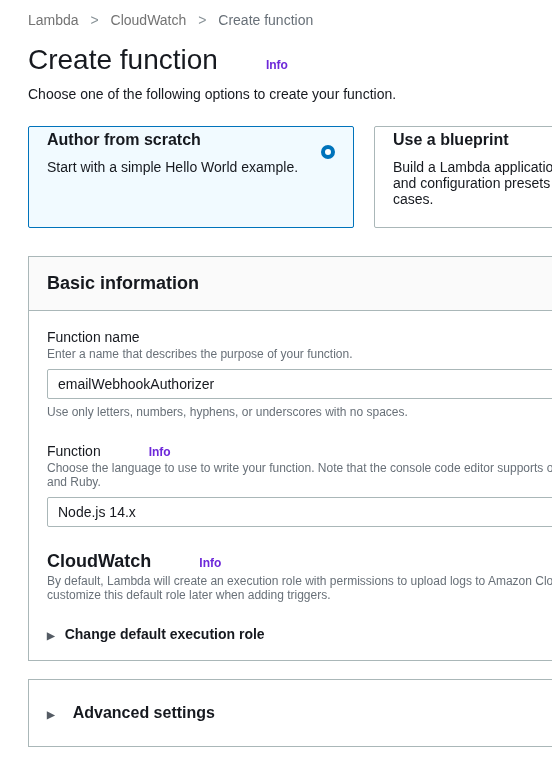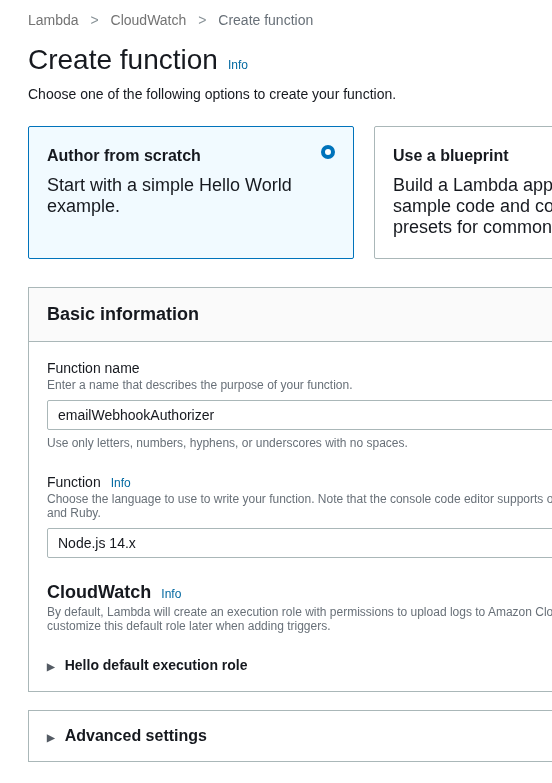--- a/index.html
+++ b/index.html
@@ -12,37 +12,37 @@
     background: #ffffff;
     width: 552px;
     overflow: hidden;
   }
   .page { padding: 12px 0 24px 28px; width: 700px; }
   .breadcrumb { font-size: 14px; color: #687078; }
   .breadcrumb a { color: #737373; text-decoration: none; }
   .breadcrumb .sep { margin: 0 8px; color: #879196; }
   .title-row { margin-top: 16px; display: flex; align-items: baseline; gap: 10px; }
   h1 { font-size: 28px; font-weight: 400; margin: 0; color: #16191f; }
-  .info-link { color: #0369a1; font-size: 12px; font-weight: 400; text-decoration: none; }
+  .info-link { color: #6d28d9; font-size: 12px; font-weight: 700; text-decoration: none; margin-left: 38px; }
   .subtitle { margin-top: 10px; font-size: 14px; color: #16191f; }
   .options-row { display: flex; gap: 20px; margin-top: 24px; }
   .option-card {
     border: 1px solid #0073bb;
     background: #f1faff;
     border-radius: 2px;
-    padding: 20px 18px 20px 18px;
+    padding: 4px 18px 20px 18px;
     width: 415px;
     position: relative;
   }
   .option-card.secondary {
     border: 1px solid #aab7b8;
     background: #ffffff;
   }
   .option-card h3 { margin: 0 0 10px 0; font-size: 16px; font-weight: 700; }
-  .option-card p { margin: 0; font-size: 18px; color: #16191f; }
+  .option-card p { margin: 0; font-size: 14px; color: #16191f; }
   .radio-dot {
     position: absolute; top: 18px; right: 18px;
     width: 14px; height: 14px; border-radius: 50%;
     border: 4px solid #0073bb; background: #ffffff;
   }
   .panel {
     border: 1px solid #aab7b8;
     margin-top: 28px;
     background: #ffffff;
   }
@@ -139,28 +139,28 @@
       <div class="field perm-section">
         <div class="field-label-row">
           <h2>CloudWatch</h2>
           <a href="#" class="info-link">Info</a>
         </div>
         <div class="field-hint">By default, Lambda will create an execution role with permissions to upload logs to Amazon CloudWatch Logs. You can customize this default role later when adding triggers.</div>
       </div>
 
       <div class="expander" style="margin-top:24px;">
         <span class="caret right"></span>
-        <span>Hello default execution role</span>
+        <span>Change default execution role</span>
       </div>
 
     </div>
   </div>
 
   <div class="panel small">
     <div class="panel-header">
       <div class="expander">
         <span class="caret right"></span>
-        <h2 style="margin:0;">Advanced settings</h2>
+        <h2 style="margin:8px;">Advanced settings</h2>
       </div>
     </div>
   </div>
 
 </div>
 
 </body></html>

